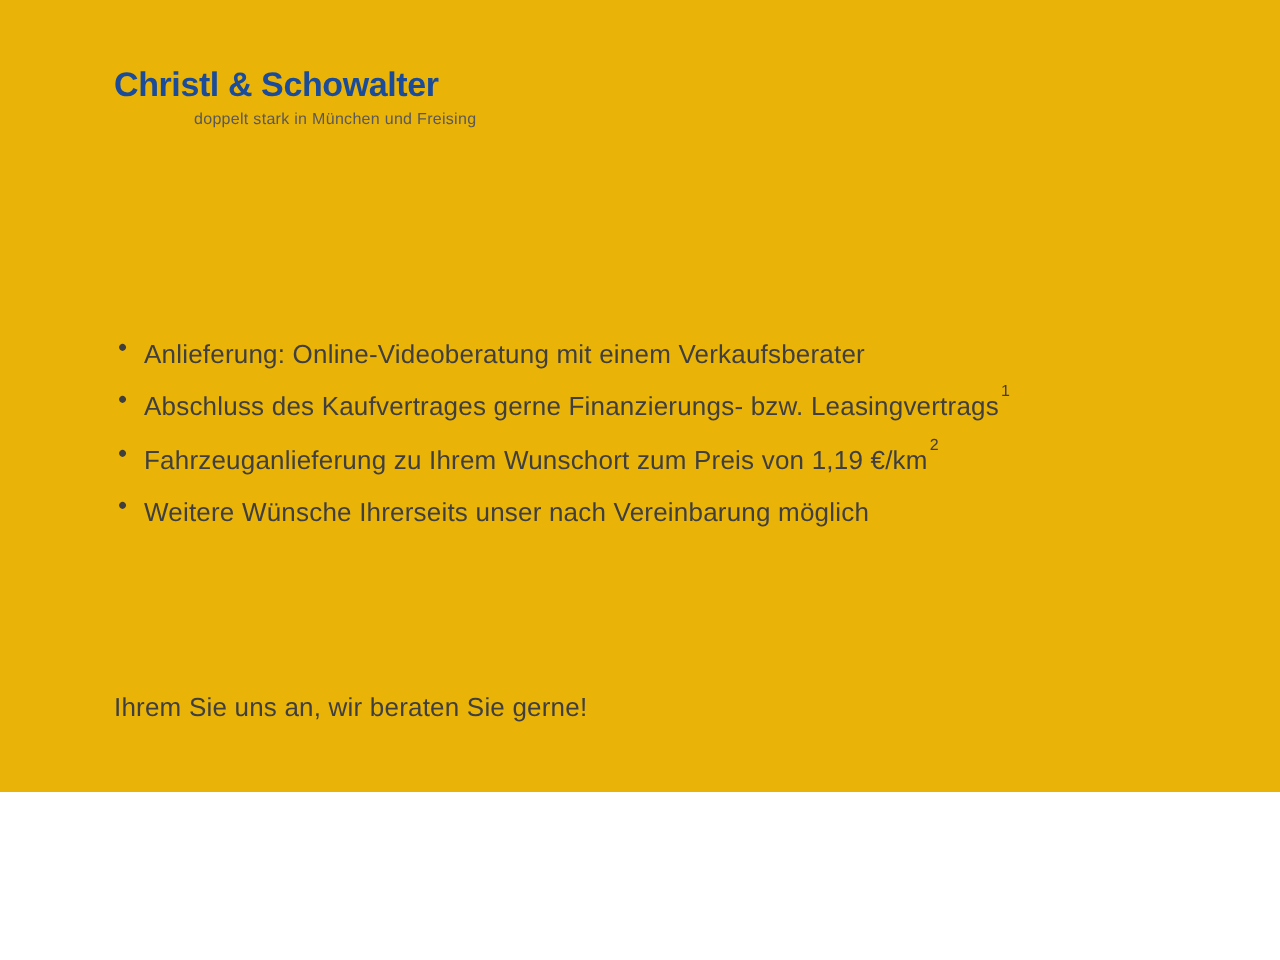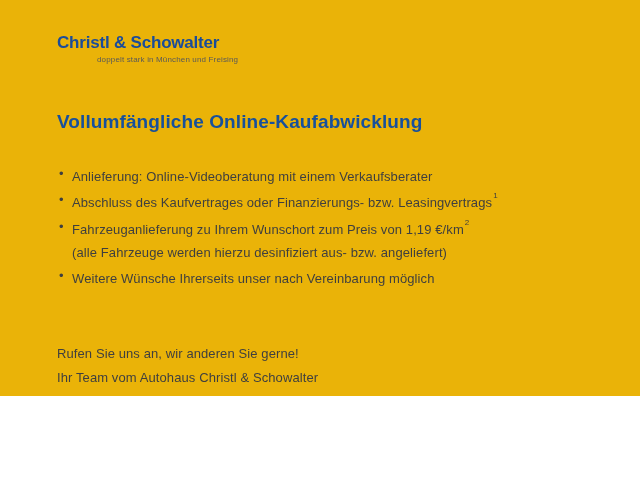--- a/index.html
+++ b/index.html
@@ -99,41 +99,38 @@
 </head>
 <body>
 
 <div class="page">
 
   <div class="logo">
     <div class="logo-name">Christl &amp; Schowalter</div>
     <div class="logo-tagline">doppelt stark in München und Freising</div>
   </div>
 
-  <div class="headline">Vollumfängliche Online-Kaufabwicklung</div>
 
   <ul class="bullets">
     <li>
       <span>Anlieferung: Online-Videoberatung mit einem Verkaufsberater</span><sup></sup>
     </li>
     <li>
-      <span>Abschluss des Kaufvertrages oder Finanzierungs- bzw. Leasingvertrags</span><sup>1</sup>
+      <span>Abschluss des Kaufvertrages gerne Finanzierungs- bzw. Leasingvertrags</span><sup>1</sup>
     </li>
     <li>
       <span>Fahrzeuganlieferung zu Ihrem Wunschort zum Preis von 1,19 €/km</span><sup>2</sup>
-      <div class="subline">(alle Fahrzeuge werden hierzu desinfiziert aus- bzw. angeliefert)</div>
     </li>
     <li>
       <span>Weitere Wünsche Ihrerseits unser nach Vereinbarung möglich</span><sup></sup>
     </li>
   </ul>
 
   <div class="closing">
-    <p>Rufen Sie uns an, wir anderen Sie gerne!</p>
-    <p>Ihr Team vom Autohaus Christl &amp; Schowalter</p>
+    <p>Ihrem Sie uns an, wir beraten Sie gerne!</p>
   </div>
 
   <div class="footnotes">
     <div>¹ Es gelten die gesetzlichen Vorschriften zum Fernabsatz</div>
     <div>² Das Autohaus behält sich das Recht vor, eine Anlieferung nicht oder zu einem anderen Preis durchzuführen, wenn wichtige Faktoren (z.B. Die Entfernung) zu einem erheblichen Aufwand führen.</div>
     <div class="indent">Es besteht kein rechtlicher Anspruch auf den oben genannten Preis.</div>
   </div>
 
 </div>
 

